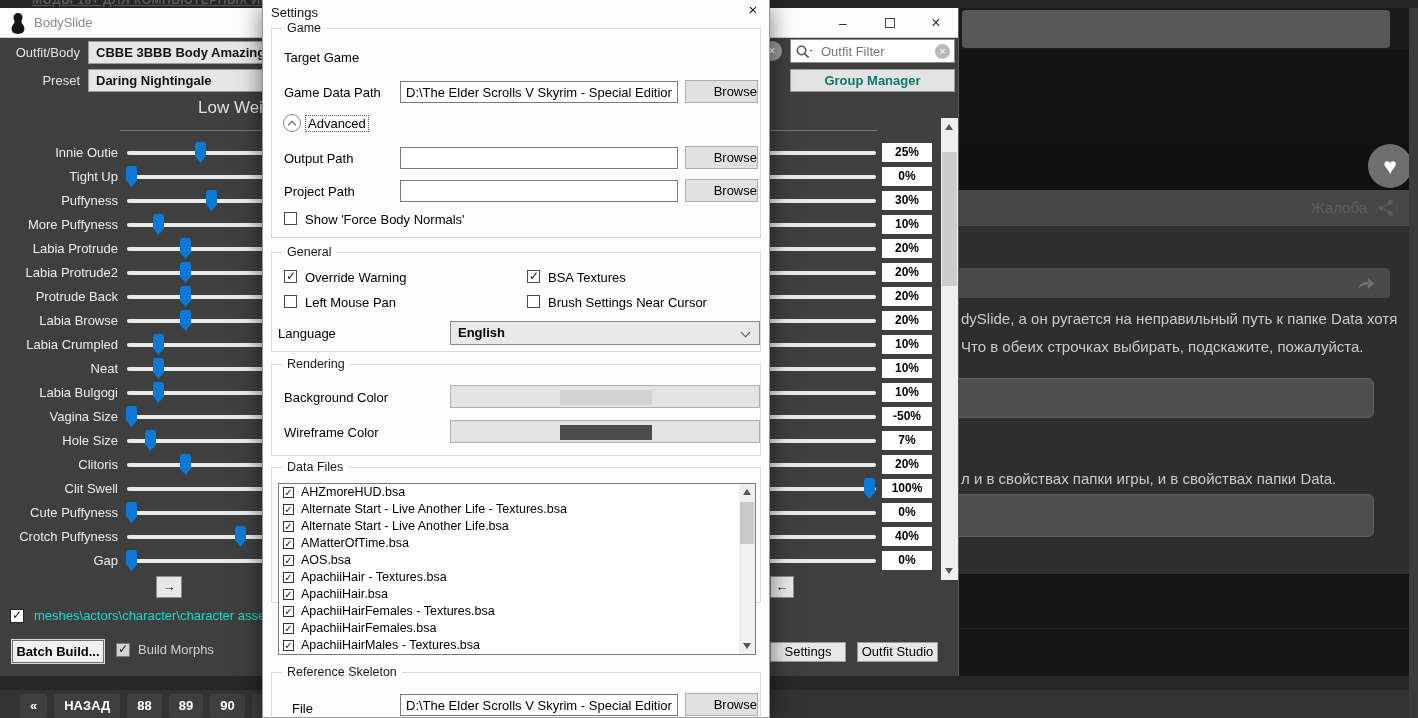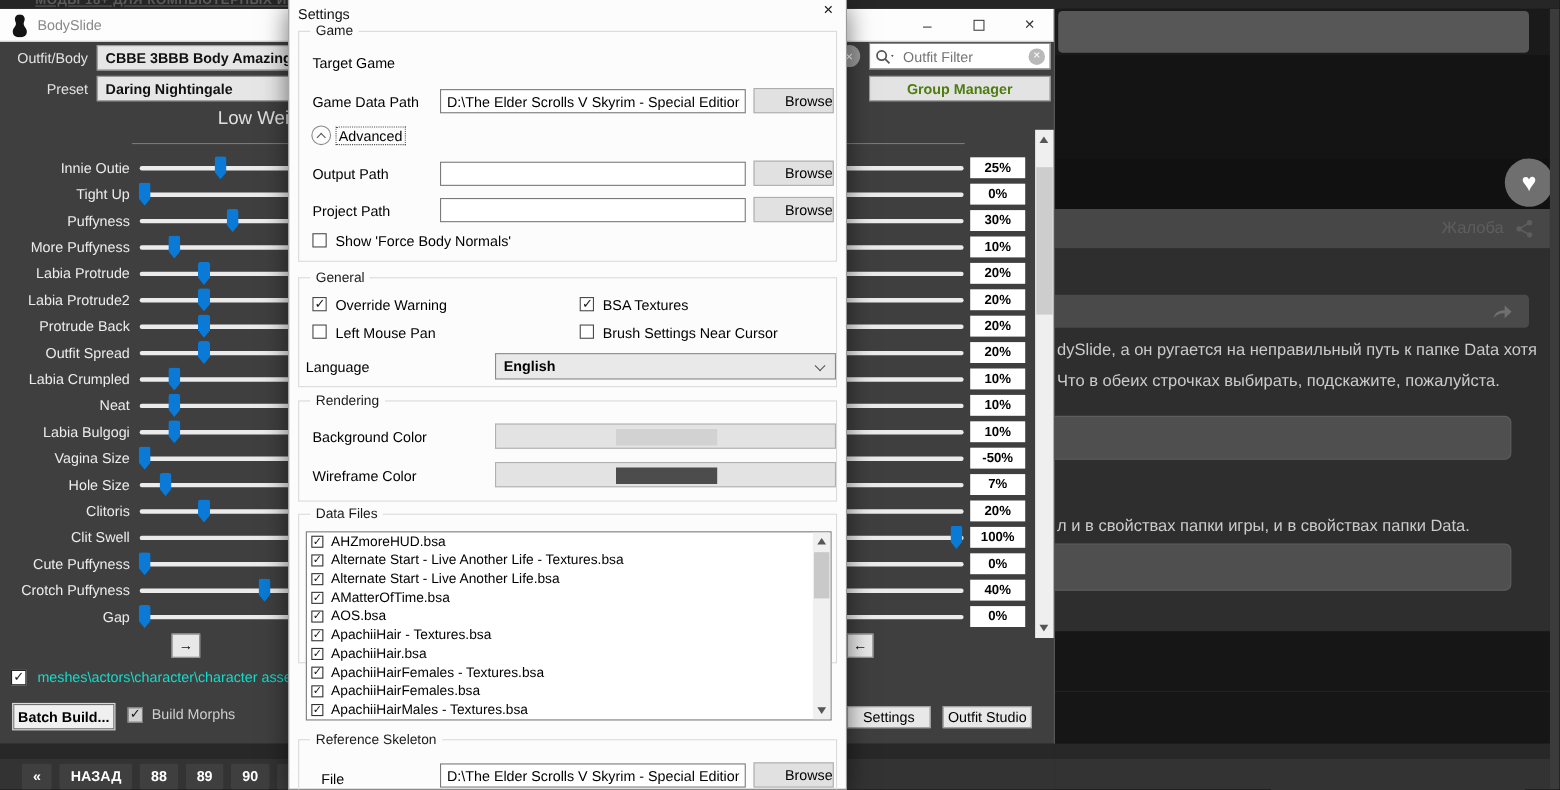--- a/index.html
+++ b/index.html
@@ -38,21 +38,21 @@
   .bs-titlebar{position:absolute;left:0;top:0;width:100%;height:30px;background:#fdfdfd;border-bottom:1px solid #cfcfcf;}
   .bs-title{position:absolute;left:34px;top:0;line-height:30px;font-size:13px;color:#8a8a8a;}
   .win-btn{position:absolute;top:0;width:30px;height:30px;text-align:center;line-height:30px;color:#333;font-size:14px;}
   .max-box{display:inline-block;width:10px;height:10px;border:1px solid #444;margin-top:9px;}
   .lbl{position:absolute;font-size:13px;color:#e3e3e3;}
   .bs-combo{position:absolute;background:#e6e6e6;border:1px solid #9a9a9a;font-size:13px;font-weight:600;color:#111;line-height:21px;padding-left:7px;white-space:nowrap;overflow:hidden;}
   .circle-x{position:absolute;border-radius:50%;background:#9a9a9a;color:#fff;text-align:center;}
   .of-box{position:absolute;left:790px;top:31px;width:165px;height:24px;background:#fff;border:1px solid #8a8a8a;}
   .of-box input{position:absolute;left:28px;top:1px;width:110px;height:20px;border:none;outline:none;font-size:13px;background:transparent;color:#333;}
   .of-clear{position:absolute;right:4px;top:4px;width:15px;height:15px;border-radius:50%;background:#b9b9b9;color:#fff;font-size:11px;line-height:15px;text-align:center;}
-  .gm-btn{position:absolute;left:790px;top:61px;width:165px;height:23px;background:#e3e3e3;border:1px solid #9a9a9a;font-size:13px;font-weight:600;color:#4d7c0f;text-align:center;line-height:21px;}
+  .gm-btn{position:absolute;left:790px;top:61px;width:165px;height:23px;background:#e3e3e3;border:1px solid #9a9a9a;font-size:13px;font-weight:600;color:#0f766e;text-align:center;line-height:21px;}
   .weight-header{position:absolute;left:198px;top:90px;font-size:17px;color:#e0e0e0;}
   .weight-sep{position:absolute;left:120px;top:122px;width:757px;height:1px;background:#a8a8a8;opacity:.55;}
   .slider-row{position:absolute;left:0;width:940px;height:24px;}
   .s-label{position:absolute;left:0;top:0;width:118px;line-height:24px;text-align:right;font-size:13px;color:#ececec;white-space:nowrap;}
   .s-track{position:absolute;left:127px;top:10px;width:749px;height:4px;background:#ebebeb;border-radius:2px;}
   .s-thumb{position:absolute;top:1px;width:11px;height:21px;background:var(--accent,#0a7ad6);border-radius:3px 3px 0 0;clip-path:polygon(0 0,100% 0,100% 68%,50% 100%,0 68%);}
   .s-value{position:absolute;left:882px;top:2px;width:50px;height:19px;background:#fff;color:#000;font-size:12px;font-weight:600;text-align:center;line-height:19px;}
   .bs-scrollbar{position:absolute;left:941px;top:110px;width:17px;height:462px;background:#efefef;}
   .sb-thumb{position:absolute;left:1px;top:34px;width:15px;height:134px;background:#cdcdcd;}
   .tri{width:0;height:0;position:absolute;left:4px;}
@@ -215,21 +215,21 @@
           <div class="s-thumb" style="left: 180px;"></div>
           <div class="s-value">20%</div>
         </div>
         <div class="slider-row" style="top: 277px;">
           <div class="s-label">Protrude Back</div>
           <div class="s-track"></div>
           <div class="s-thumb" style="left: 180px;"></div>
           <div class="s-value">20%</div>
         </div>
         <div class="slider-row" style="top: 301px;">
-          <div class="s-label">Outfit Spread</div>
+          <div class="s-label">Labia Browse</div>
           <div class="s-track"></div>
           <div class="s-thumb" style="left: 180px;"></div>
           <div class="s-value">20%</div>
         </div>
         <div class="slider-row" style="top: 325px;">
           <div class="s-label">Labia Crumpled</div>
           <div class="s-track"></div>
           <div class="s-thumb" style="left: 153px;"></div>
           <div class="s-value">10%</div>
         </div>

